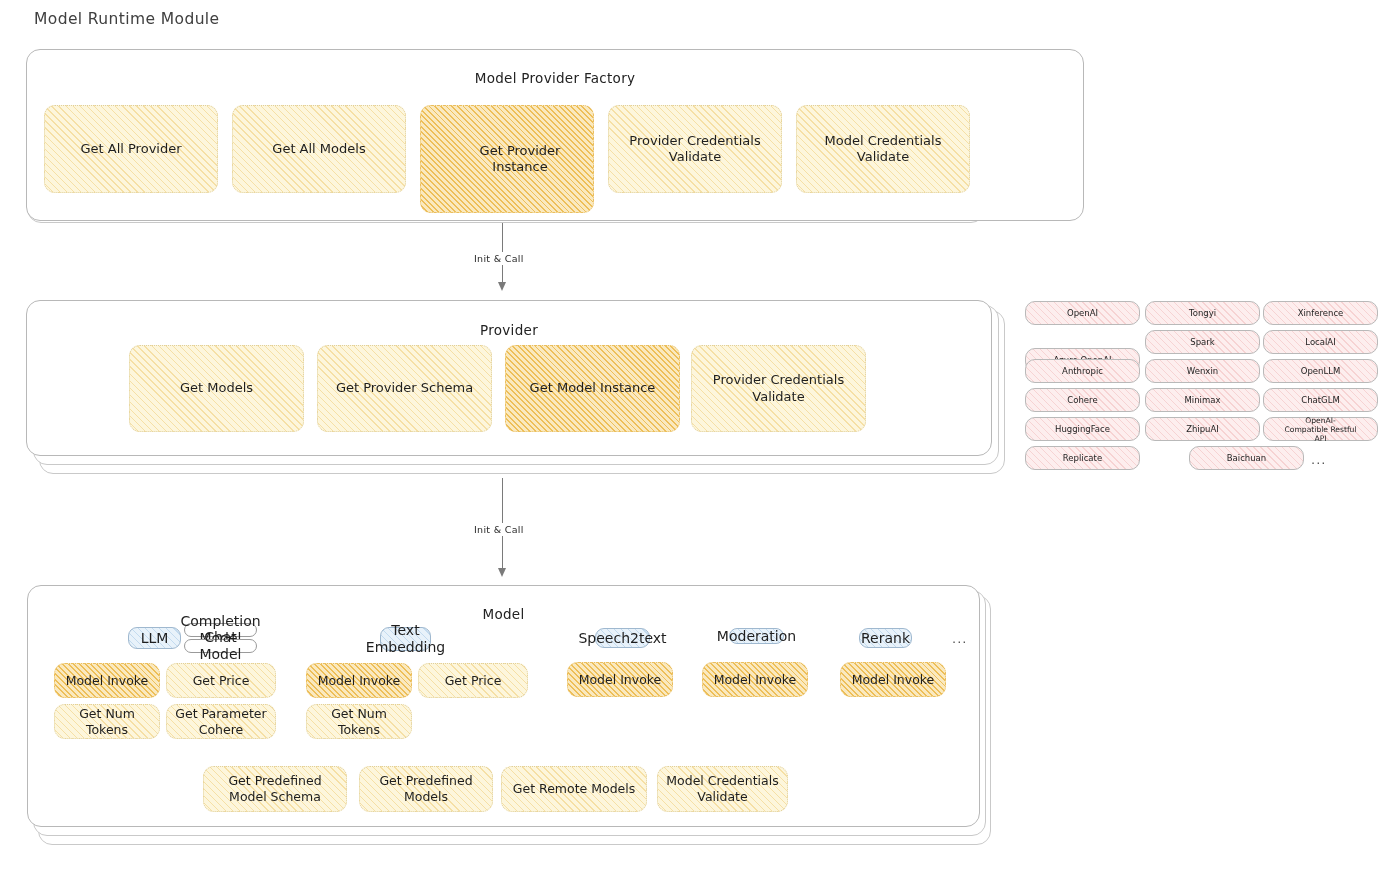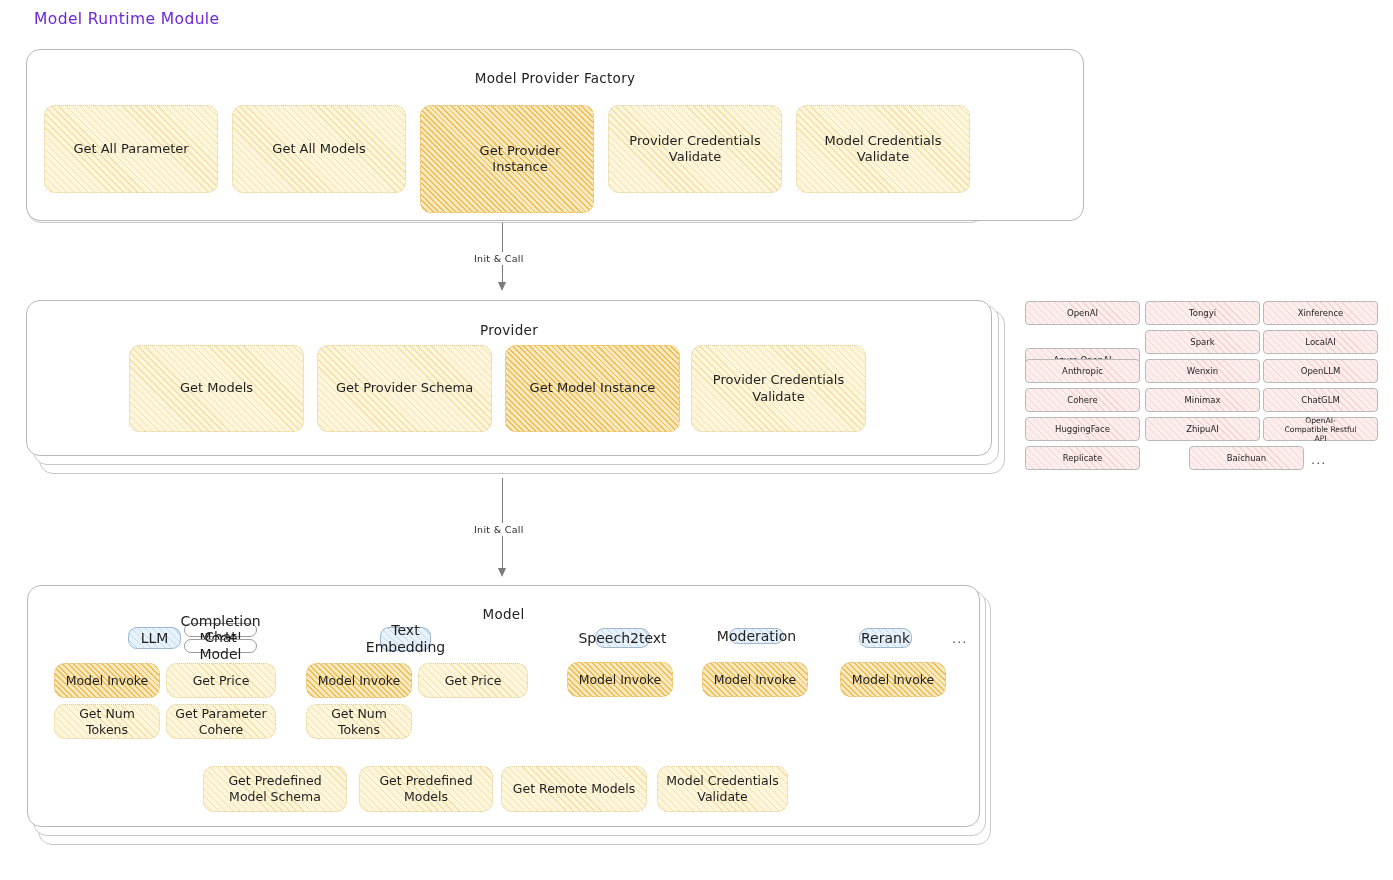--- a/index.html
+++ b/index.html
@@ -31,21 +31,21 @@
     background: #ffffff;
     box-sizing: border-box;
   }
 
   .page-title {
     position: absolute;
     left: 34px;
     top: 10px;
     font-size: 15.5px;
     letter-spacing: .4px;
-    color: #6d28d9;
+    color: #404040;
   }
 
   .group-title {
     position: absolute;
     width: 100%;
     text-align: center;
     font-size: 13.5px;
     color: #222;
     letter-spacing: .3px;
   }
@@ -110,21 +110,21 @@
     background-color: #ffffff;
     background-image: none;
     border-color: #9a9a9a;
   }
 
   
   .pill {
     position: absolute;
     box-sizing: border-box;
     border: 1.3px solid #b9b9b9;
-    border-radius: 4px;
+    border-radius: 10px;
     display: flex;
     align-items: center;
     justify-content: center;
     text-align: center;
     font-size: 8.5px;
     color: #1e1e1e;
     background-color: #fdeeee;
     background-image:
       repeating-linear-gradient(45deg,
         rgba(235,160,160,.35) 0px,
@@ -167,21 +167,21 @@
 </head>
 <body>
 
 <div class="page-title">Model Runtime Module</div>
 
 <div class="stack-layer" style="left:27px; top:51px; width:958px; height:172px;"></div>
 <div class="sketch-outer" style="left:26px; top:49px; width:1058px; height:172px;">
   <div class="group-title" style="top:20px;">Model Provider Factory</div>
 </div>
 
-<div class="node" style="left:44px; top:105px; width:174px; height:88px;">Get All Parameter</div>
+<div class="node" style="left:44px; top:105px; width:174px; height:88px;">Get All Provider</div>
 <div class="node" style="left:232px; top:105px; width:174px; height:88px;">Get All Models</div>
 <div class="node accent" style="left:420px; top:105px; width:174px; height:108px;padding-left:32px;">Get Provider Instance</div>
 <div class="node" style="left:608px; top:105px; width:174px; height:88px;">Provider Credentials Validate</div>
 <div class="node" style="left:796px; top:105px; width:174px; height:88px;">Model Credentials Validate</div>
 
 <div class="arrow-line" style="left:502px; top:223px; height:62px;"></div>
 <div class="arrow-head" style="left:498px; top:282px;"></div>
 <div class="arrow-label" style="left:471px; top:252px;">Init &amp; Call</div>
 
 <div class="stack-layer" style="left:39px; top:310px; width:966px; height:164px;"></div>

